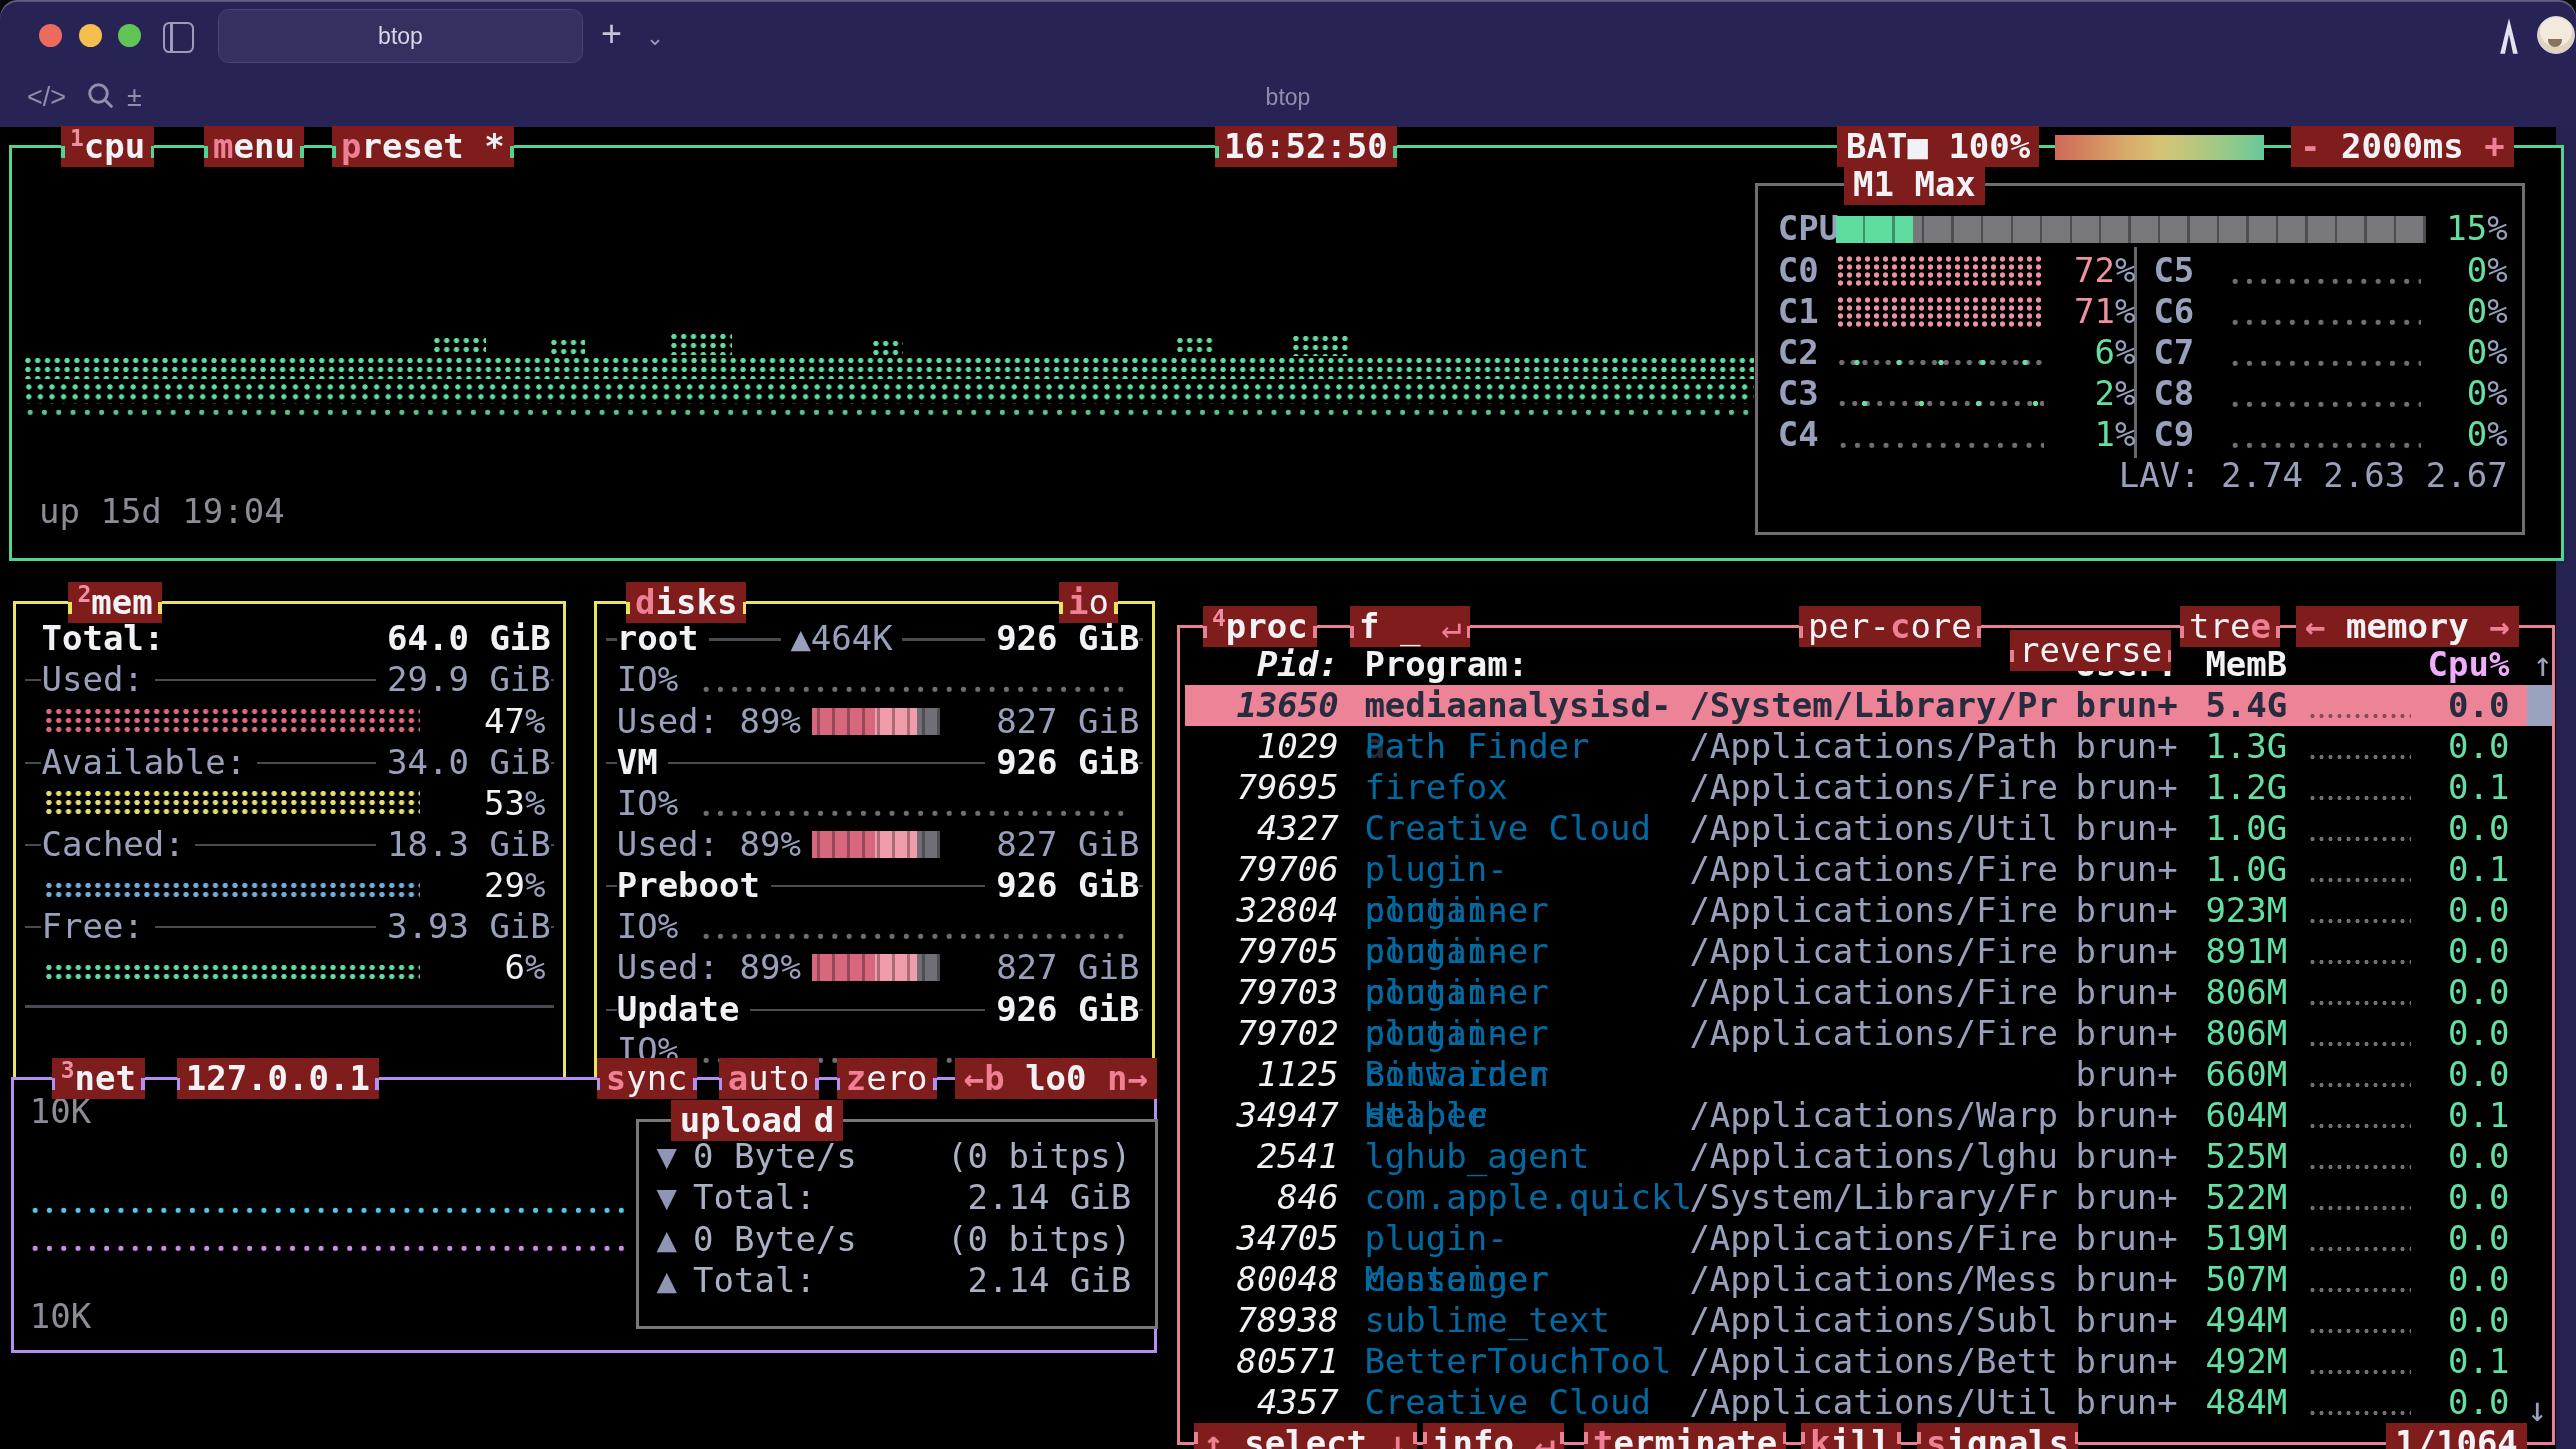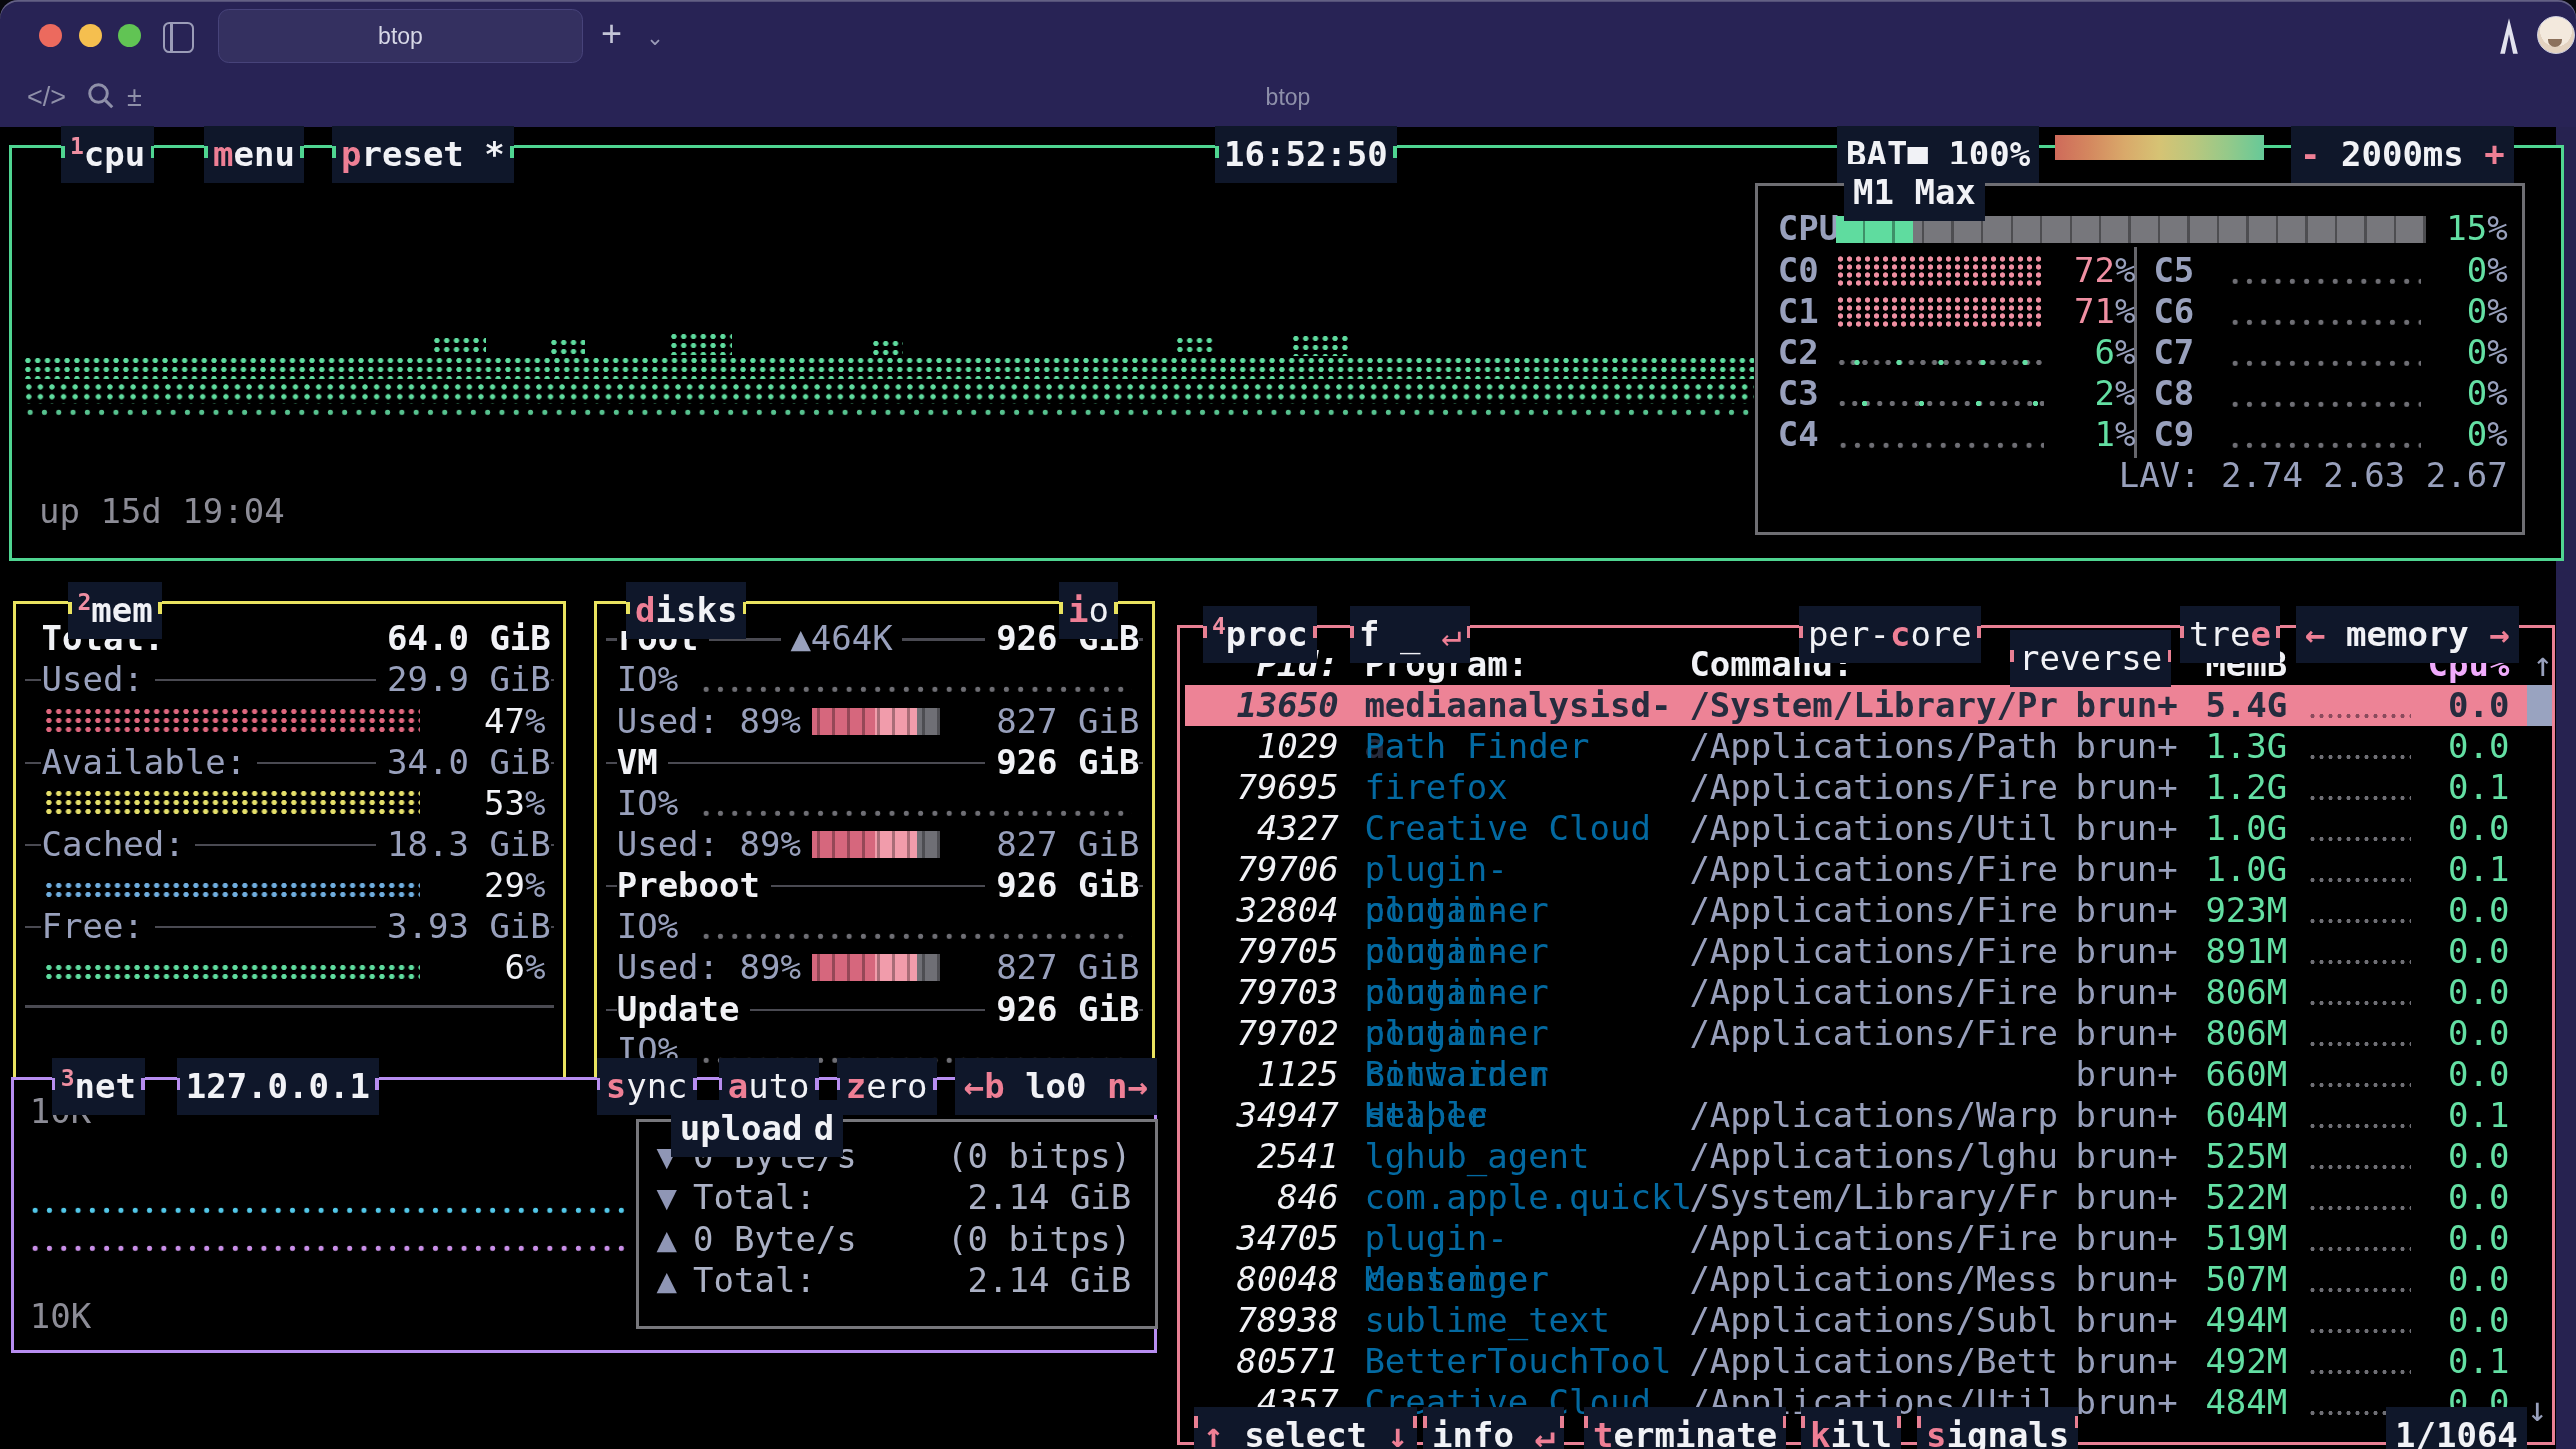--- a/index.html
+++ b/index.html
@@ -21,21 +21,21 @@
   .avatar{position:absolute;left:2537px;top:16px;width:36px;height:36px;border-radius:50%;
           background:radial-gradient(circle at 50% 38%,#f3e9dd 0 55%,#e3d2c0 56% 100%);border:1.8px solid #cfd0e0;}
   .avatar::before{content:"";position:absolute;left:9.8px;top:21.5px;width:14.3px;height:8px;border-radius:0 0 7.2px 7.2px;background:#8c715c;}
   .toolbar-ico{position:absolute;top:82px;color:#8f90a9;font-family:"Liberation Sans",sans-serif;font-size:27px;line-height:30px;}
   .term-title{position:absolute;left:0;right:0;top:84px;text-align:center;
               font-family:"Liberation Sans",sans-serif;font-size:23px;color:#8e90aa;}
   
   .term{position:absolute;left:0;top:127px;width:2576px;height:1322px;background:#000;}
   .edge-r{position:absolute;right:0;top:0;width:19.7px;height:1322px;background:#262250;}
   .box{position:absolute;background:#000;border:3.6px solid var(--bc);}
-  .tag{position:absolute;top:-22.4px;height:41px;line-height:41px;background:#0f172a;padding:8px 9px;white-space:nowrap;z-index:3;}
+  .tag{position:absolute;top:-22.4px;height:41px;line-height:41px;background:#7f1d1d;padding:0 9px;white-space:nowrap;z-index:3;}
   .tag.bot{top:auto;bottom:-22.4px;}
   .tag::before,.tag::after{content:"";position:absolute;width:3.6px;height:11.6px;background:var(--bc);top:20.6px;}
   .tag.bot::before,.tag.bot::after{top:9px;}
   .tag::before{left:0;} .tag::after{right:0;}
   .tag.noticks::before,.tag.noticks::after{display:none;}
   .row{position:absolute;left:5.4px;right:5.4px;height:41px;line-height:41px;white-space:nowrap;}
   .b{font-weight:bold;}
   .c-white{color:#f1f2f6;} .c-gb{color:#98a0bc;}
   .c-green{color:#63dfa3;} .c-pink{color:#ef8fa2;} .c-hp{color:#ee7f95;}
   .sup{font-size:23px;font-weight:bold;position:relative;top:-11.6px;color:#ef8fa2;}
@@ -412,21 +412,20 @@
       </div>
       <div class="tag noticks" style="left:1116px;">
         <span class="c-hp b">←</span>
         <span class="b c-white">memory</span>
         <span class="c-hp b">→</span>
       </div>
 
       <div class="proc-head">
         <span class="pr pid b c-white">Pid:</span>
         <span class="pr prog b" style="color:#f1f2f6;">Program:</span>
-        <span class="pr cmd b" style="color:#f1f2f6;">Command:</span>
         <span class="pr user b" style="color:#f1f2f6;">User:</span>
         <span class="pr memb b" style="color:#f1f2f6;">MemB</span>
         <span class="pr pcpu b" style="color:#f0abfc;">Cpu%</span>
         <span class="scrollarrow">↑</span>
       </div>
 
       <div class="proc-rows">
         <div class="prow selected">
             <span class="pr pid">13650</span>
             <span class="pr prog">mediaanalysisd-a</span>

